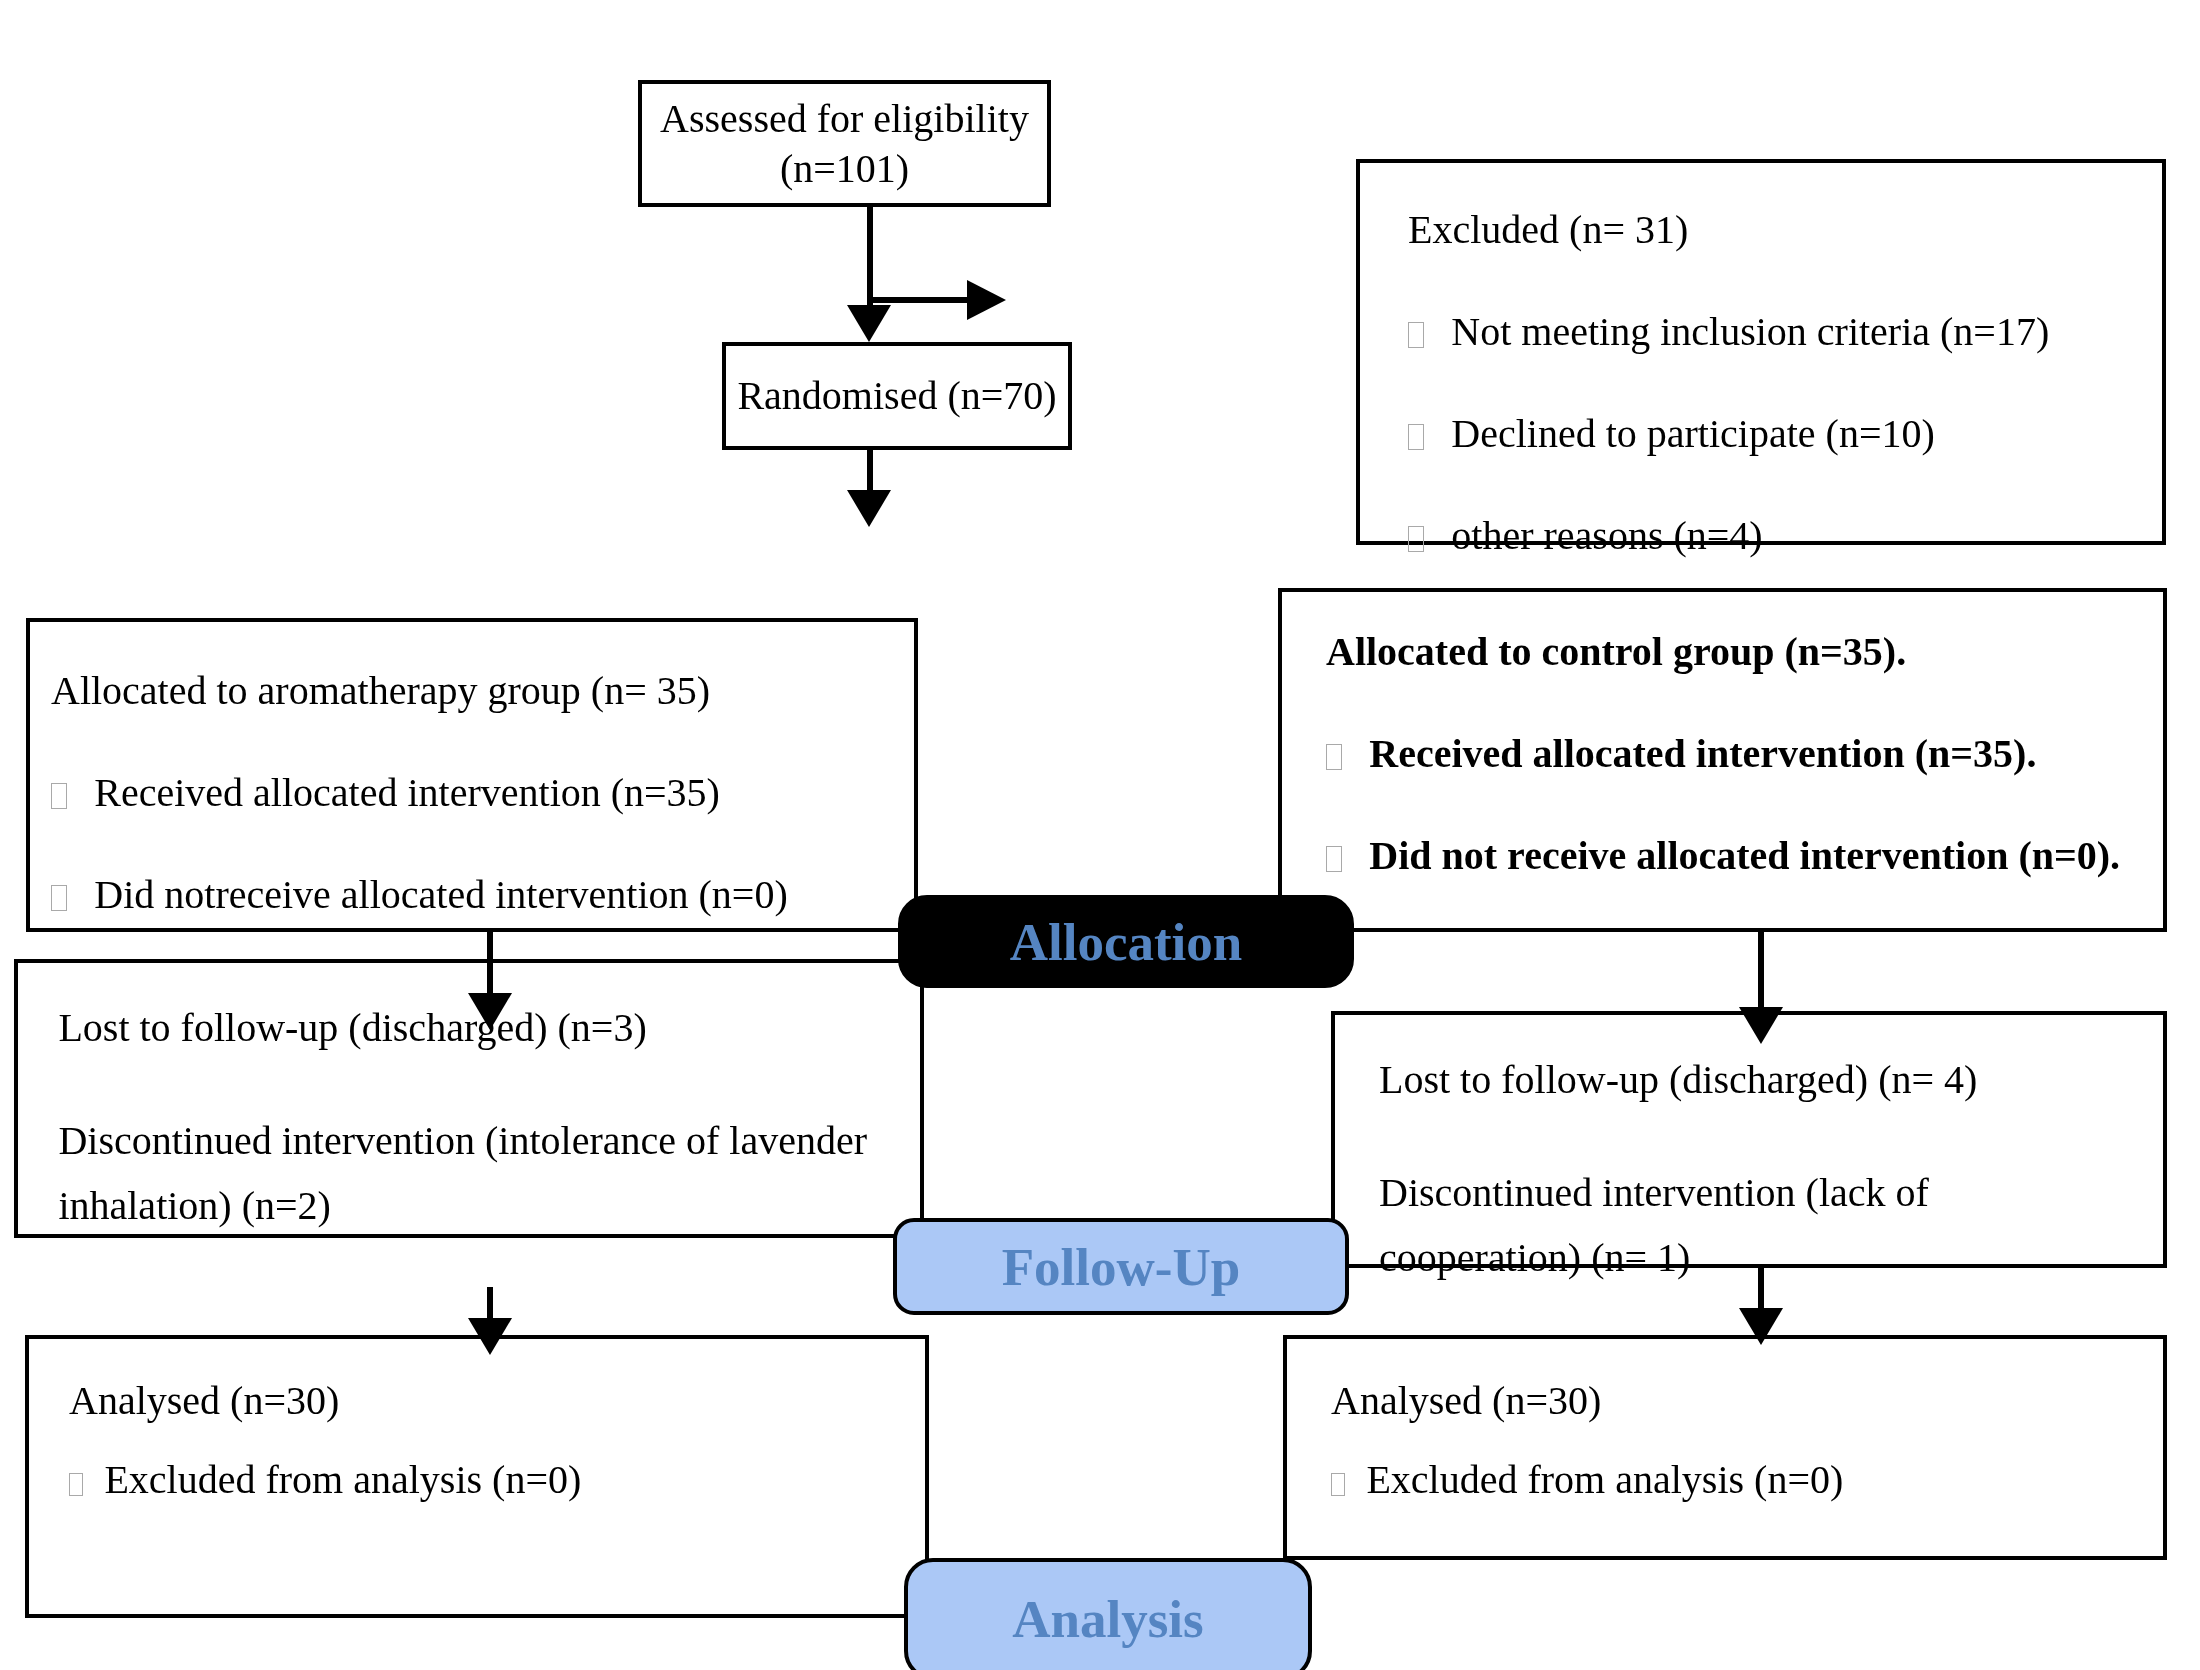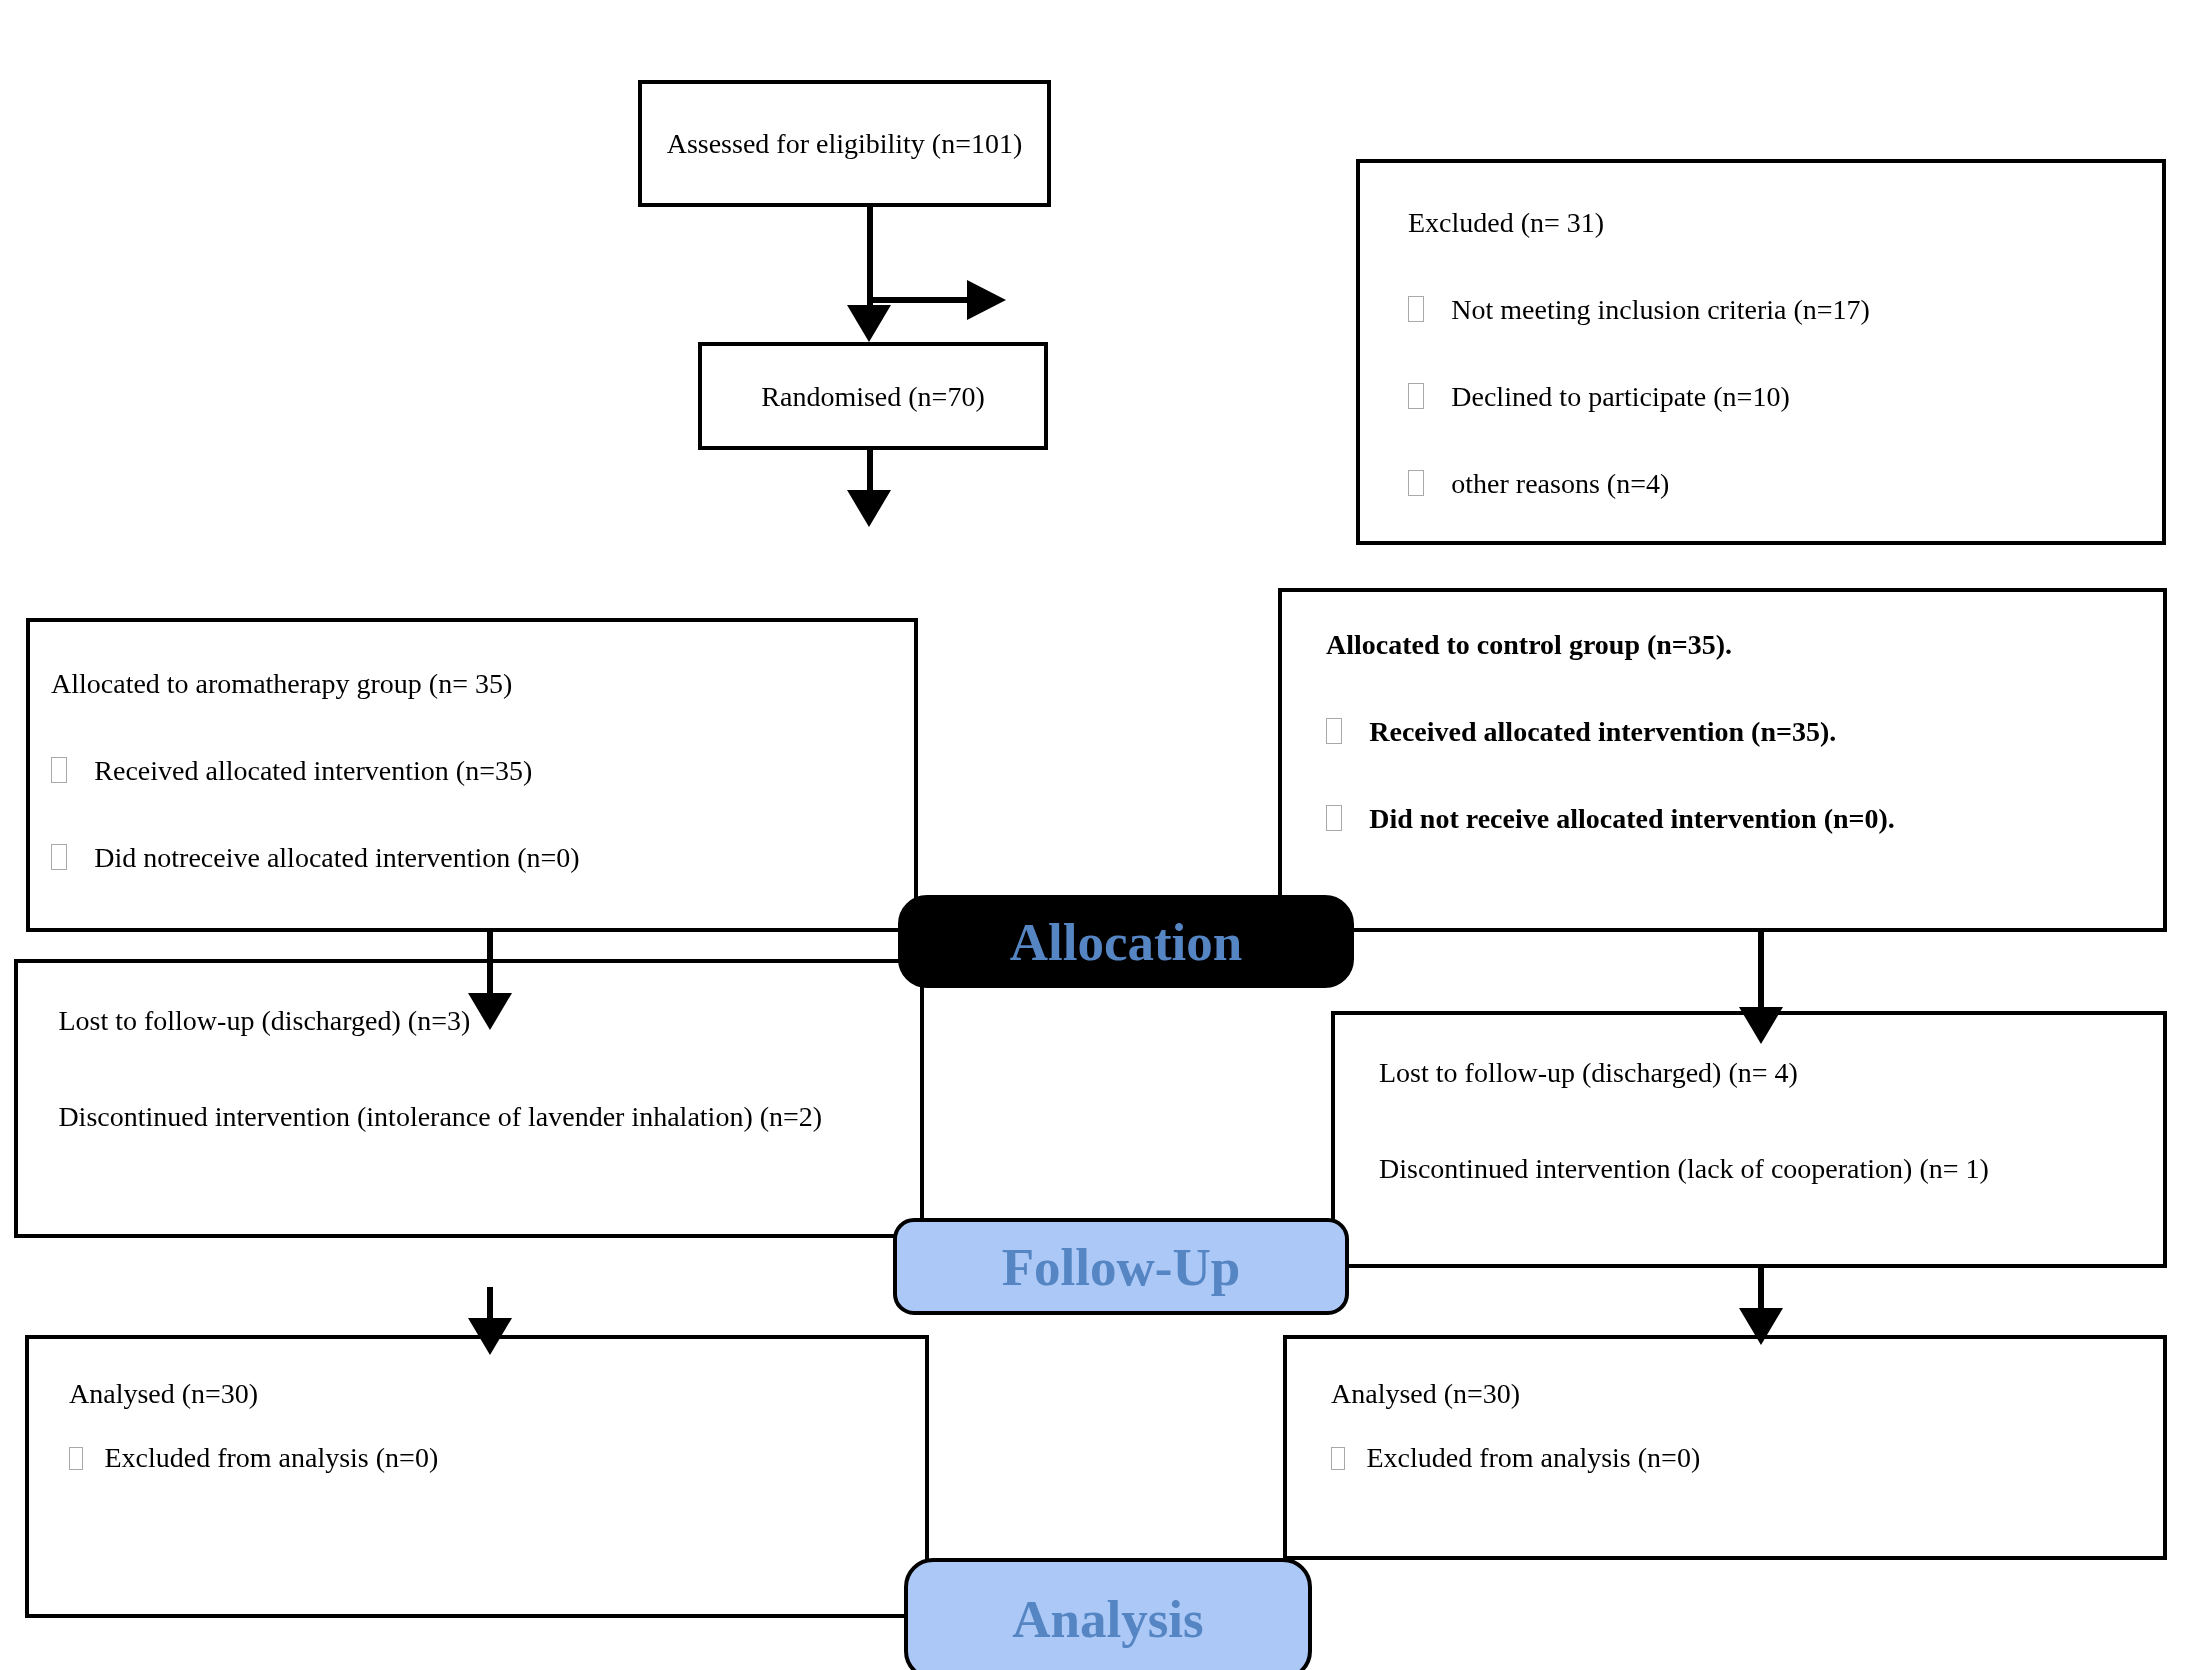--- a/index.html
+++ b/index.html
@@ -9,21 +9,21 @@
     background:#ffffff;
     font-family:"Liberation Serif", serif;
     color:#000;
     overflow:hidden;
   }
   .node {
     position:absolute;
     background:#ffffff;
     border:4.8px solid #000;
     box-sizing:border-box;
-    font-size:28px;
+    font-size:40px;
     line-height:1.25;
     z-index:2;
   }
   .node.center {
     display:flex; align-items:center; justify-content:center;
     text-align:center;
   }
   .node .title { display:block; }
   .bullet-line { display:flex; align-items:baseline; }
   .tofu {
@@ -56,21 +56,21 @@
     border-radius:29px;
     box-sizing:border-box;
     display:flex; align-items:center; justify-content:center;
     font-weight:bold;
     font-size:53px;
     z-index:6;
   }
   
   #box-assessed   { left:638px;  top:80px;   width:413px; height:127px; }
   #box-excluded   { left:1356px; top:159px;  width:810px; height:386px; padding:42px 29px 0 48px; }
-  #box-randomised { left:698px;  top:342px;  width:350px; height:108px; }
+  #box-randomised { left:722px;  top:342px;  width:350px; height:108px; }
   #box-alloc-left { left:26px;   top:618px;  width:892px; height:314px; padding:44px 29px 0 21px; }
   #box-alloc-right{ left:1278px; top:588px;  width:889px; height:344px; padding:35px 29px 0 44px;font-weight:bold; }
   #box-fu-left    { left:14.4px;   top:959px; width:910px; height:279px; padding:40px 38px 0 40px; }
   #box-fu-right   { left:1331px; top:1011px; width:836px; height:257px; padding:40px 38px 0 44px; }
   #box-an-left    { left:25px;   top:1335px; width:904px; height:283px; padding:37px 29px 0 40px; }
   #box-an-right   { left:1283px; top:1335px; width:884px; height:225px; padding:37px 29px 0 44px; }
   .gap-lg { margin-top:52px; }
   .fu-line2 { margin-top:56px; line-height:1.62; }
   .an-line2 { margin-top:29px; }
   #pill-allocation { left:898px; top:895px;  width:456px; height:93px;  }

